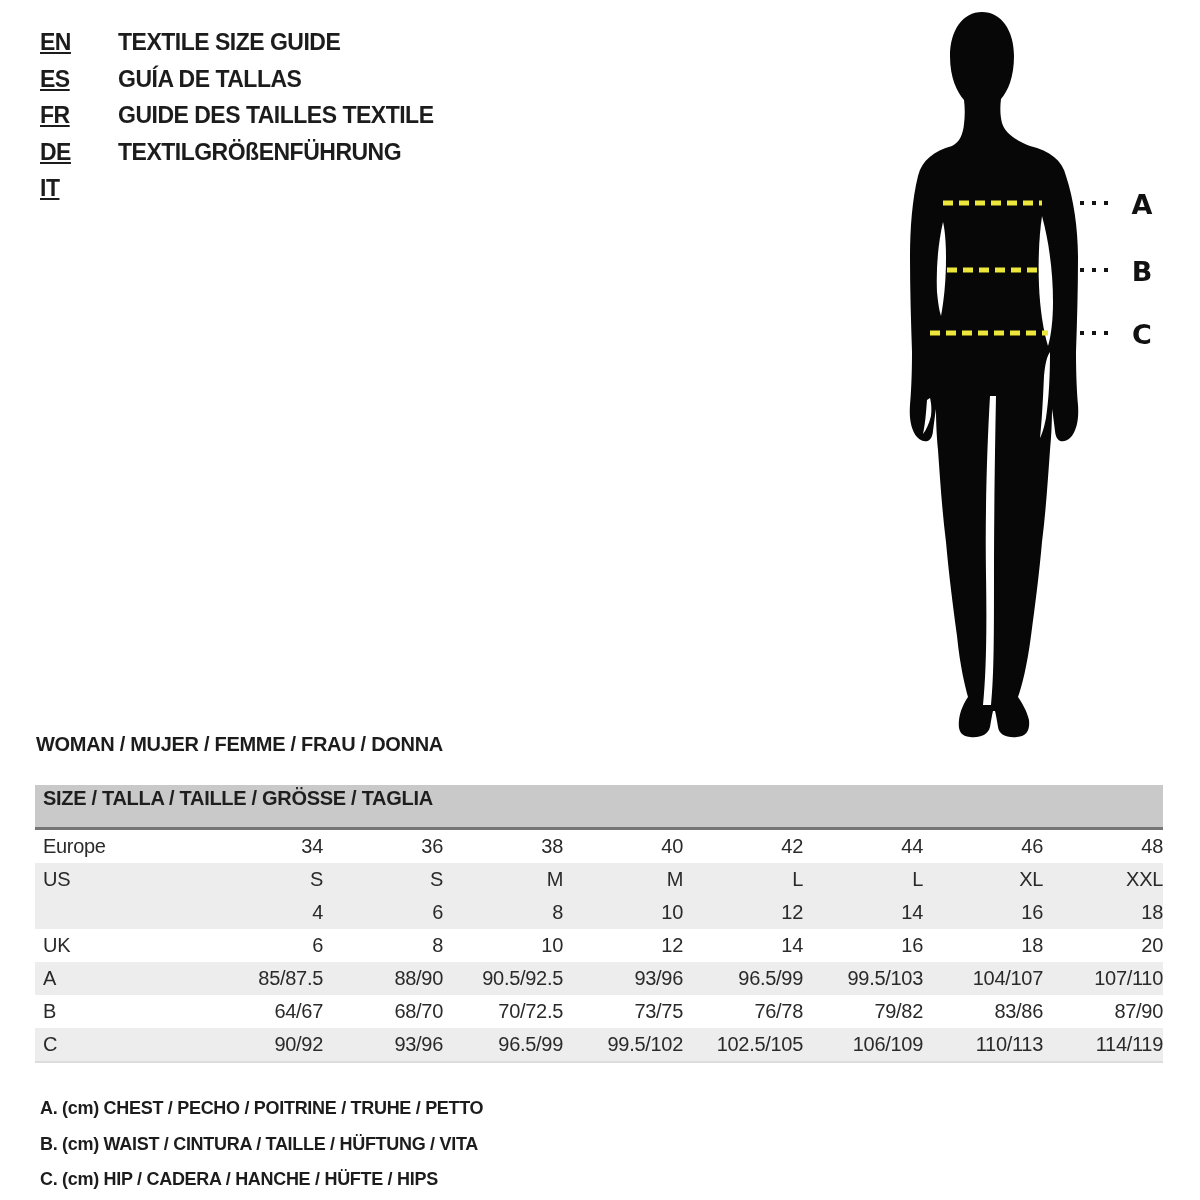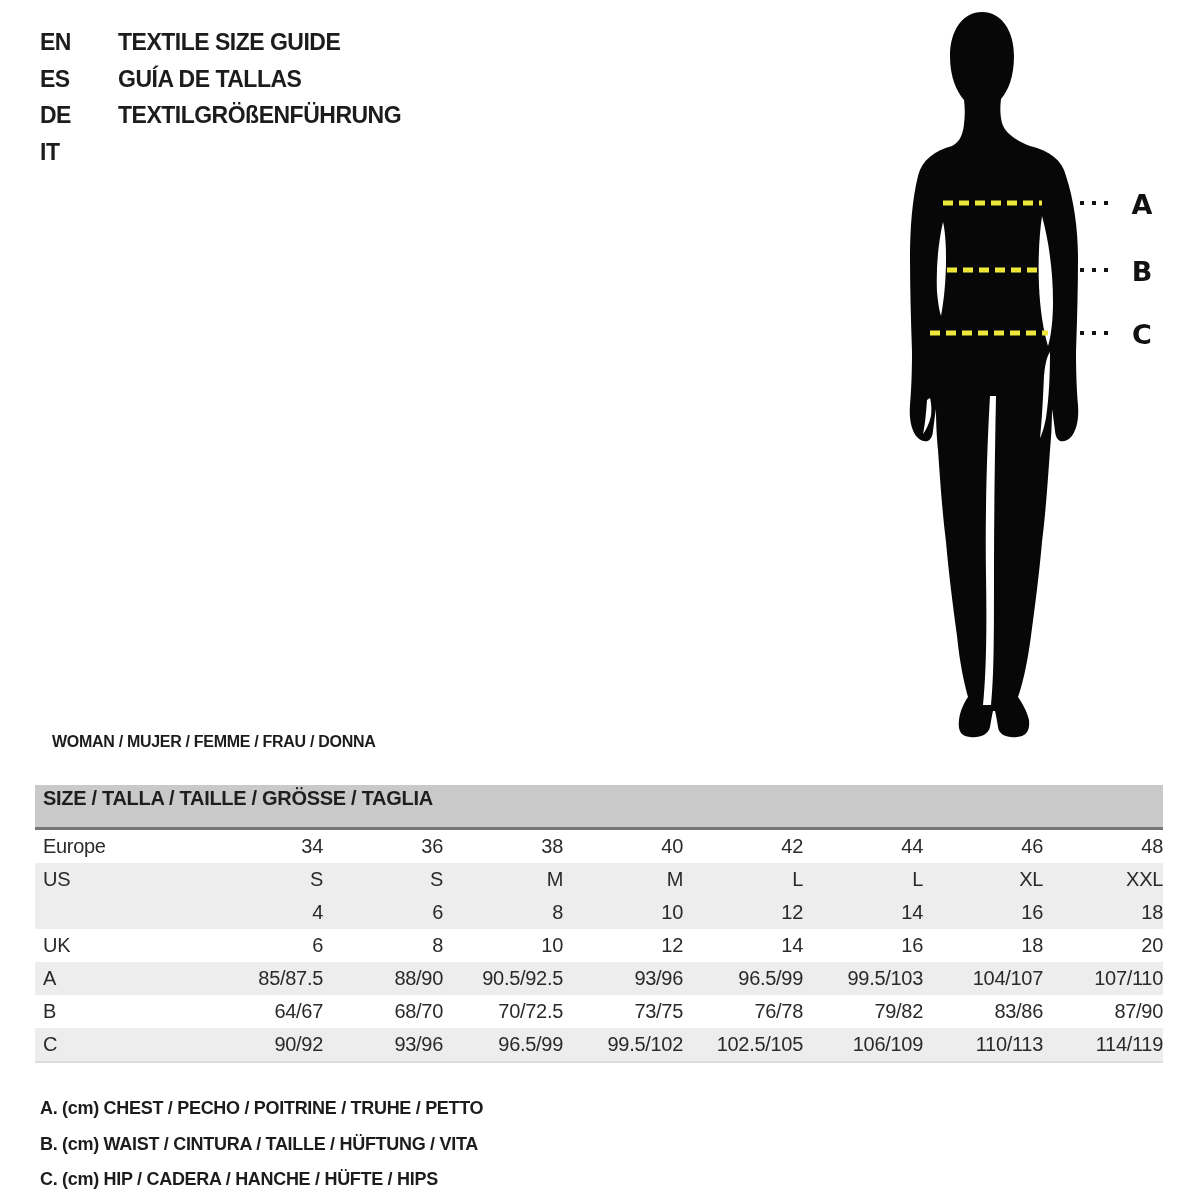--- a/index.html
+++ b/index.html
@@ -7,34 +7,34 @@
     --header-bg:#c9c9c9; --stripe:#ededed; --text:#1c1c1c;
   }
   html,body{margin:0;padding:0;}
   body{
     width:1200px;height:1200px;background:#ffffff;position:relative;
     font-family:"Liberation Sans", sans-serif;color:var(--text);overflow:hidden;
   }
   
   .lang-block{position:absolute;left:40px;top:24px;}
   .lang-row{display:flex;line-height:36.5px;font-weight:bold;font-size:23px;letter-spacing:-0.5px;}
-  .lang-code{width:78px;flex:0 0 78px;}
+  .lang-code{width:78px;flex:0 0 78px;text-decoration:underline;}
   
   .figure-wrap{position:absolute;left:890px;top:0;width:310px;height:745px;}
   .figure-wrap svg{position:absolute;left:0;top:0;}
   .body-fill{fill:var(--body);}
   .gap-fill{fill:#ffffff;}
   .measure-yellow{stroke:var(--yellow);stroke-width:5;stroke-dasharray:10 6;fill:none;}
   .measure-dots{stroke:var(--dot);stroke-width:4;stroke-dasharray:4 8;fill:none;}
   .marker-label{
     position:absolute;width:36px;text-align:center;font-size:27px;font-weight:600;
     color:#111;font-family:"DejaVu Sans", sans-serif;
   }
   
-  .section-title{position:absolute;left:52px;top:733px;font-size:16px;font-weight:bold;letter-spacing:-0.3px;}
+  .section-title{position:absolute;left:36px;top:733px;font-size:20px;font-weight:bold;letter-spacing:-0.3px;}
   
   .size-table{position:absolute;left:35px;top:785px;width:1128px;}
   .table-header{
     height:45px;line-height:27px;background:var(--header-bg);
     border-bottom:3px solid #757575;padding-left:8px;box-sizing:border-box;
     font-size:20px;font-weight:bold;letter-spacing:-0.3px;color:#1e1e1e;
   }
   .table-row{
     display:grid;grid-template-columns:168px repeat(8,120px);
     height:33px;align-items:center;font-size:20px;color:#2a2a2a;letter-spacing:-0.3px;
@@ -51,20 +51,24 @@
 <body>
 
 <div class="lang-block">
     <div class="lang-row">
       <span class="lang-code">EN</span>
       <span class="lang-title">TEXTILE SIZE GUIDE</span>
     </div>
     <div class="lang-row">
       <span class="lang-code">ES</span>
       <span class="lang-title">GUÍA DE TALLAS</span>
+    </div>
+    <div class="lang-row">
+      <span class="lang-code">FR</span>
+      <span class="lang-title">GUIDE DES TAILLES TEXTILE</span>
     </div>
     <div class="lang-row">
       <span class="lang-code">DE</span>
       <span class="lang-title">TEXTILGRÖßENFÜHRUNG</span>
     </div>
     <div class="lang-row">
       <span class="lang-code">IT</span>
     </div>
   </div>
 

